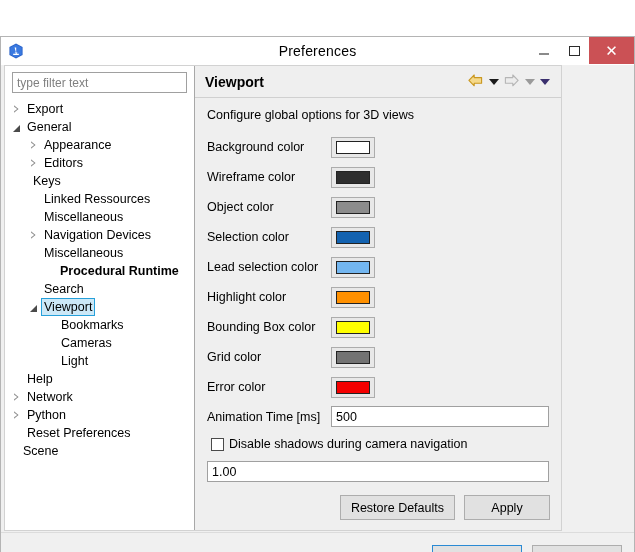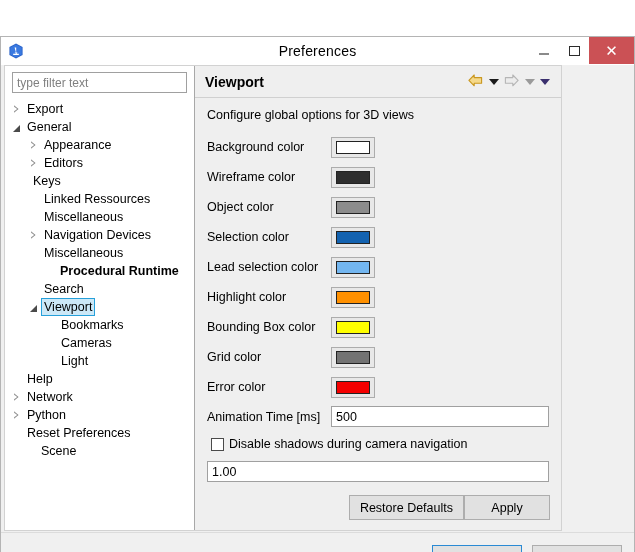--- a/index.html
+++ b/index.html
@@ -304,20 +304,21 @@
     font-size: 12.5px;
     color: #000000;
   }
 
   
   .apply-bar {
     position: absolute;
     right: 11px;
     bottom: 10px;
     display: flex;
+    gap: 9px;
   }
   .btn {
     height: 25px;
     min-width: 86px;
     box-sizing: border-box;
     background: #e1e1e1;
     border: 1px solid #adadad;
     font-family: "Liberation Sans", sans-serif;
     font-size: 12.5px;
     color: #000000;
@@ -468,21 +469,21 @@
           <div class="tree-item" style="padding-left: 4px;">
             <span class="twisty">
               <span class="tw-collapsed"></span>
             </span>
             <span class="tree-label">Python</span>
           </div>
           <div class="tree-item" style="padding-left: 4px;">
             <span class="twisty"></span>
             <span class="tree-label">Reset Preferences</span>
           </div>
-          <div class="tree-item" style="padding-left: 18px;">
+          <div class="tree-item" style="padding-left: 0;">
             <span class="twisty"></span>
             <span class="tree-label">Scene</span>
           </div>
         </div>
     </div>
 
     <div class="content-pane">
 
       <div class="content-header">
         <div class="content-title">Viewport</div>

